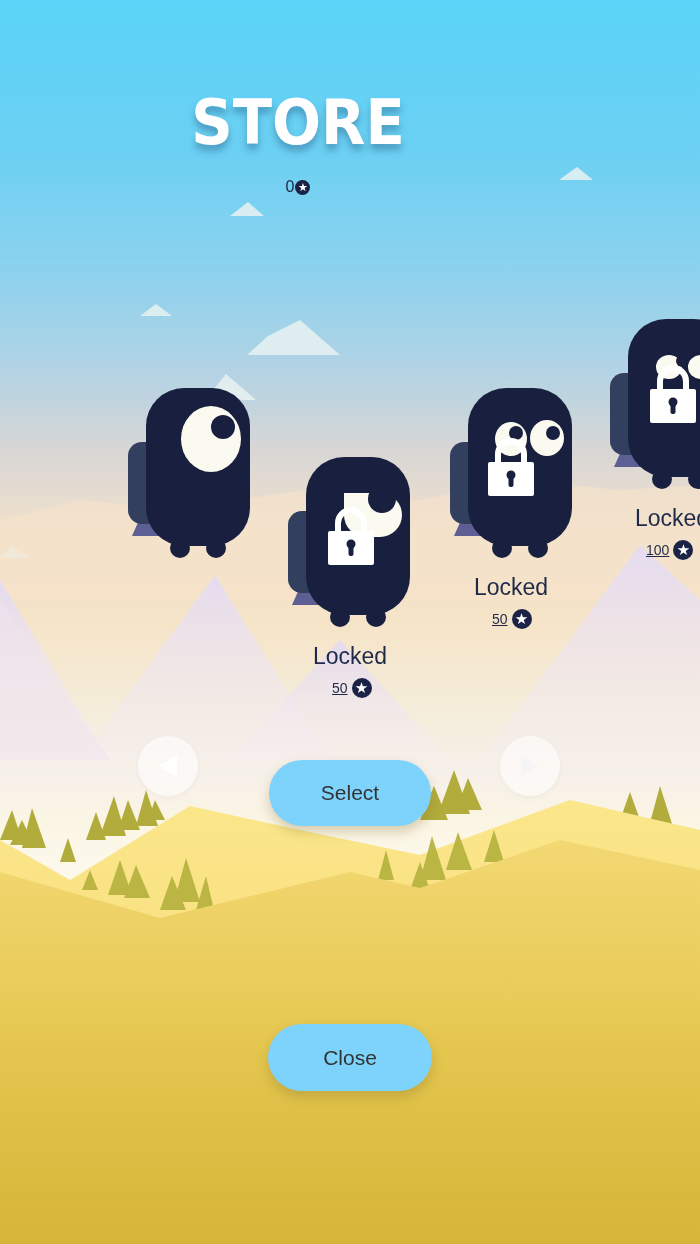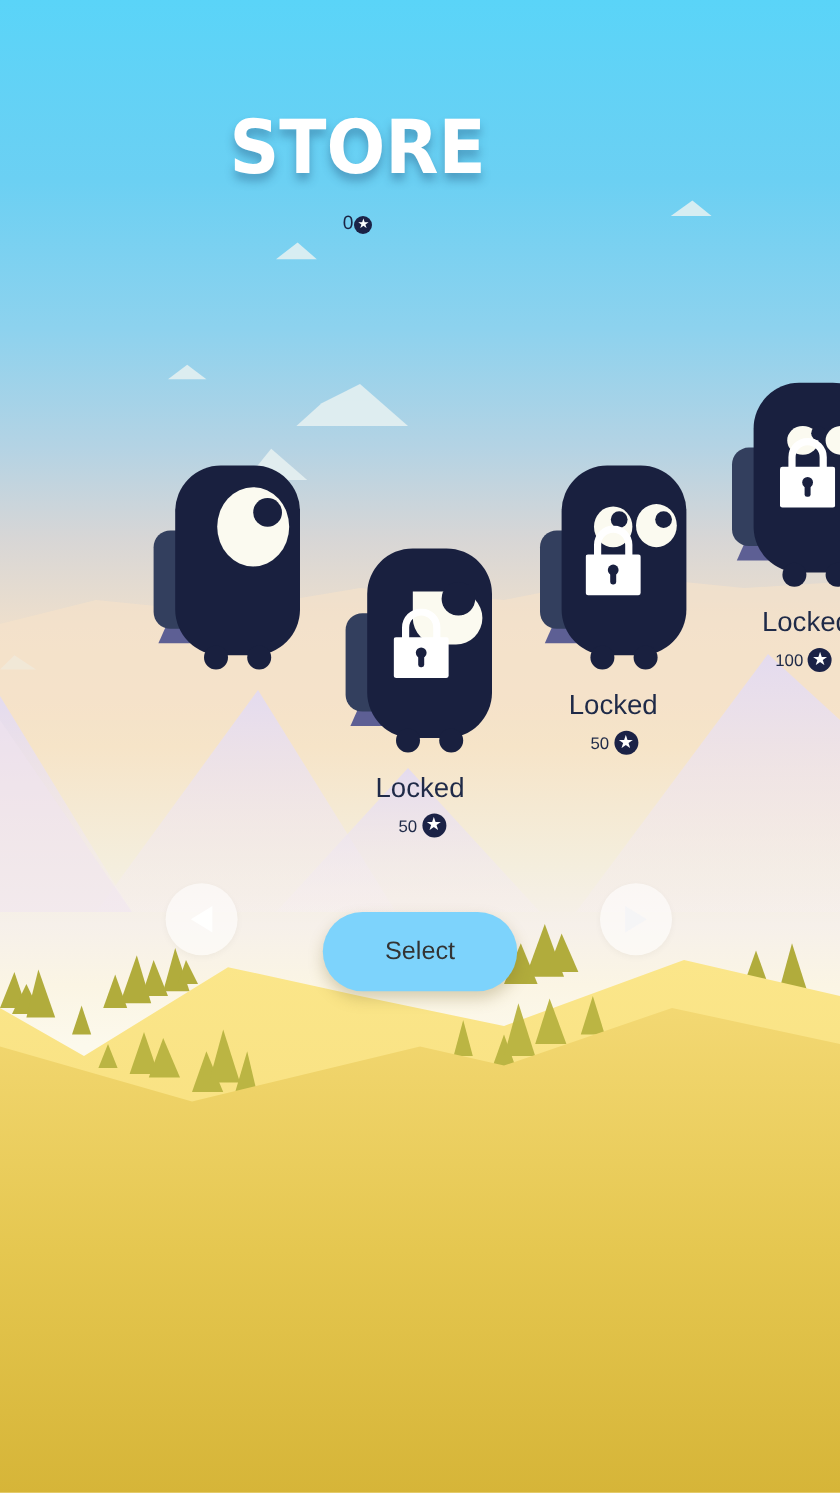--- a/index.html
+++ b/index.html
@@ -31,21 +31,21 @@
   .char .flame { position: absolute; width: 0; height: 0; border-left: 16px solid transparent; border-right: 16px solid transparent; border-bottom: 36px solid #5d5f94; }
   .char .body { position: absolute; background: #19203f; border-radius: 38px; }
   .char .foot { position: absolute; width: 20px; height: 20px; background: #19203f; border-radius: 50%; }
   .eye { position: absolute; background: #fbfaf0; border-radius: 50%; }
   .pupil { position: absolute; background: #19203f; border-radius: 50%; }
   .lock { position: absolute; }
   .label {
     position: absolute; text-align: center; font-size: 23px; color: #1f2a48; width: 140px;
   }
   .price {
-    position: absolute; display: flex; align-items: center; gap: 4px; font-size: 14px; color: #1f2a48;
+    position: absolute; display: flex; align-items: center; gap: 4px; font-size: 14px; color: #1f2a48; text-decoration: underline;
   }
   .pill {
     position: absolute; background: #7dd3fc; border-radius: 34px; border: none;
     font-family: "Liberation Sans", sans-serif; font-size: 21px; color: #333;
     box-shadow: 0 6px 12px rgba(120,100,40,0.28);
     display: flex; align-items: center; justify-content: center; cursor: pointer;
   }
   .nav-circle {
     position: absolute; width: 60px; height: 60px; border-radius: 50%;
     background: rgba(255,255,255,0.55); box-shadow: 0 2px 6px rgba(0,0,0,0.04);
@@ -216,13 +216,14 @@
     </svg>
   </div>
   <div class="nav-circle" style="left:500px;top:736px;">
     <svg width="22" height="26" viewBox="0 0 22 26">
       <polygon points="2,2 2,24 20,13" fill="#f4f4f6" opacity="0.9"></polygon>
     </svg>
   </div>
 
   <button class="pill" style="left:269px;top:760px;width:162px;height:66px;">Select</button>
 
+  <button class="pill" style="left:268px;top:1024px;width:164px;height:67px;">Close</button>
 </div>
 
 </body></html>

